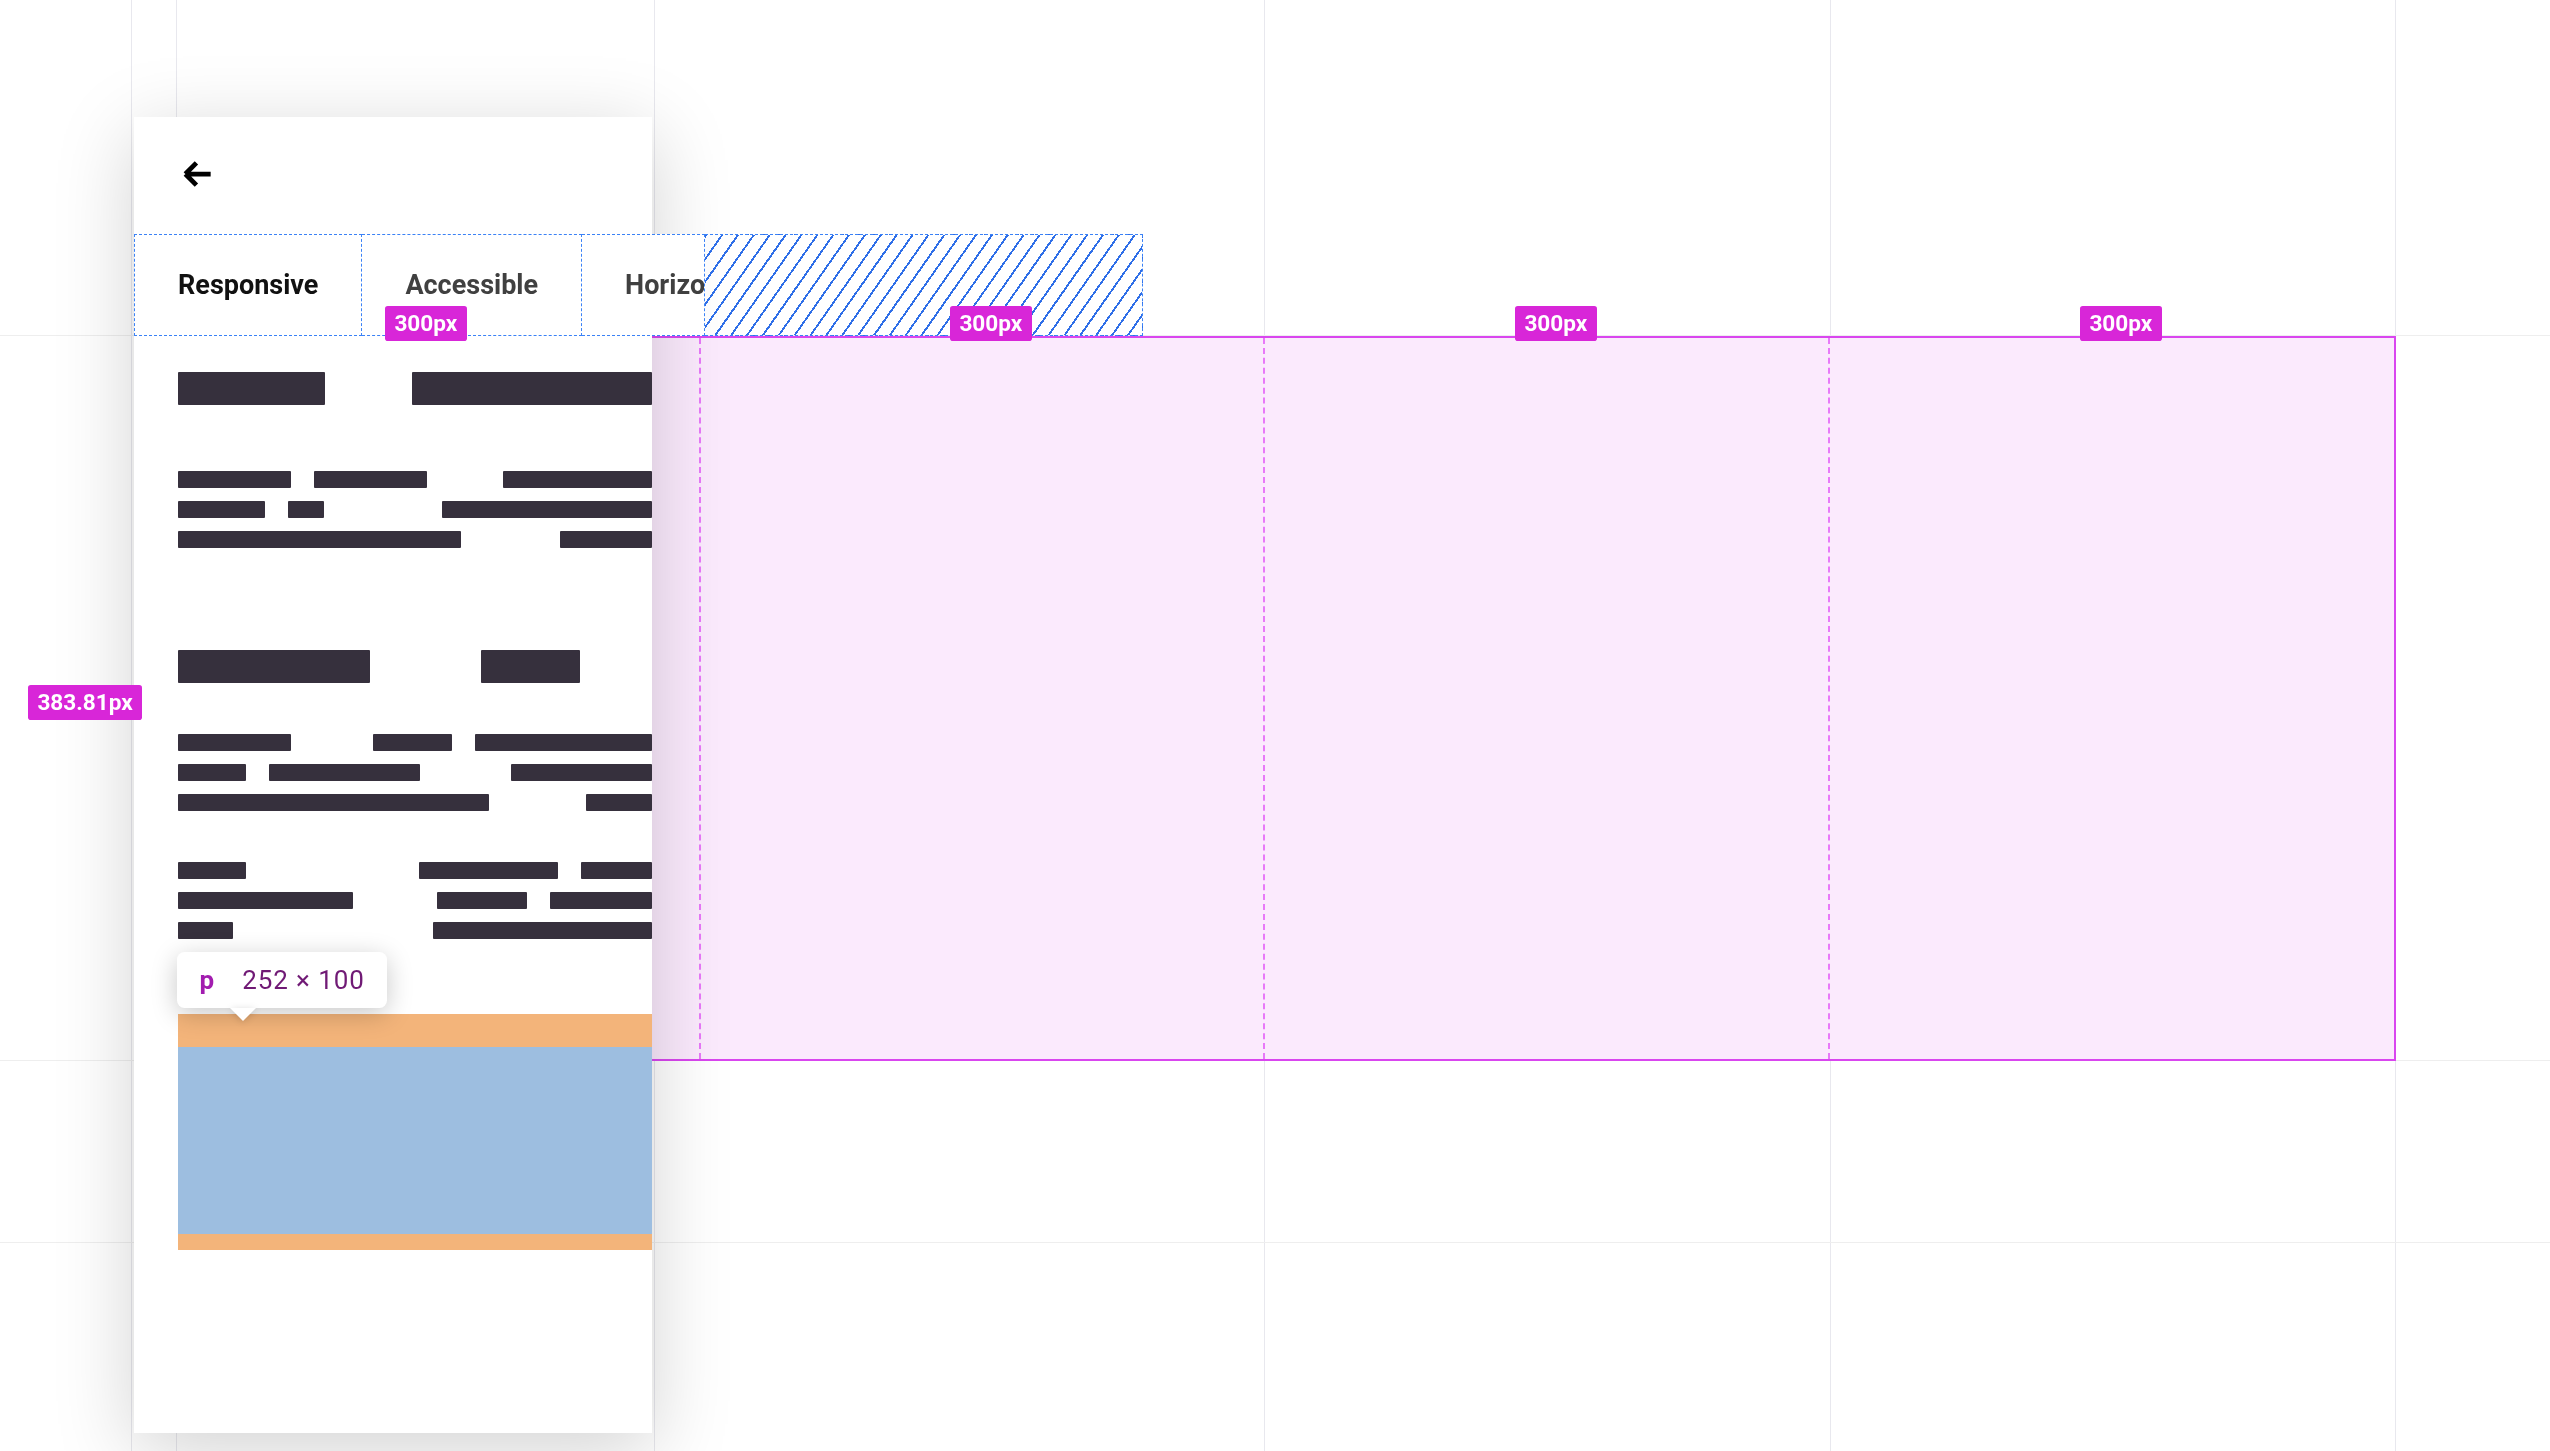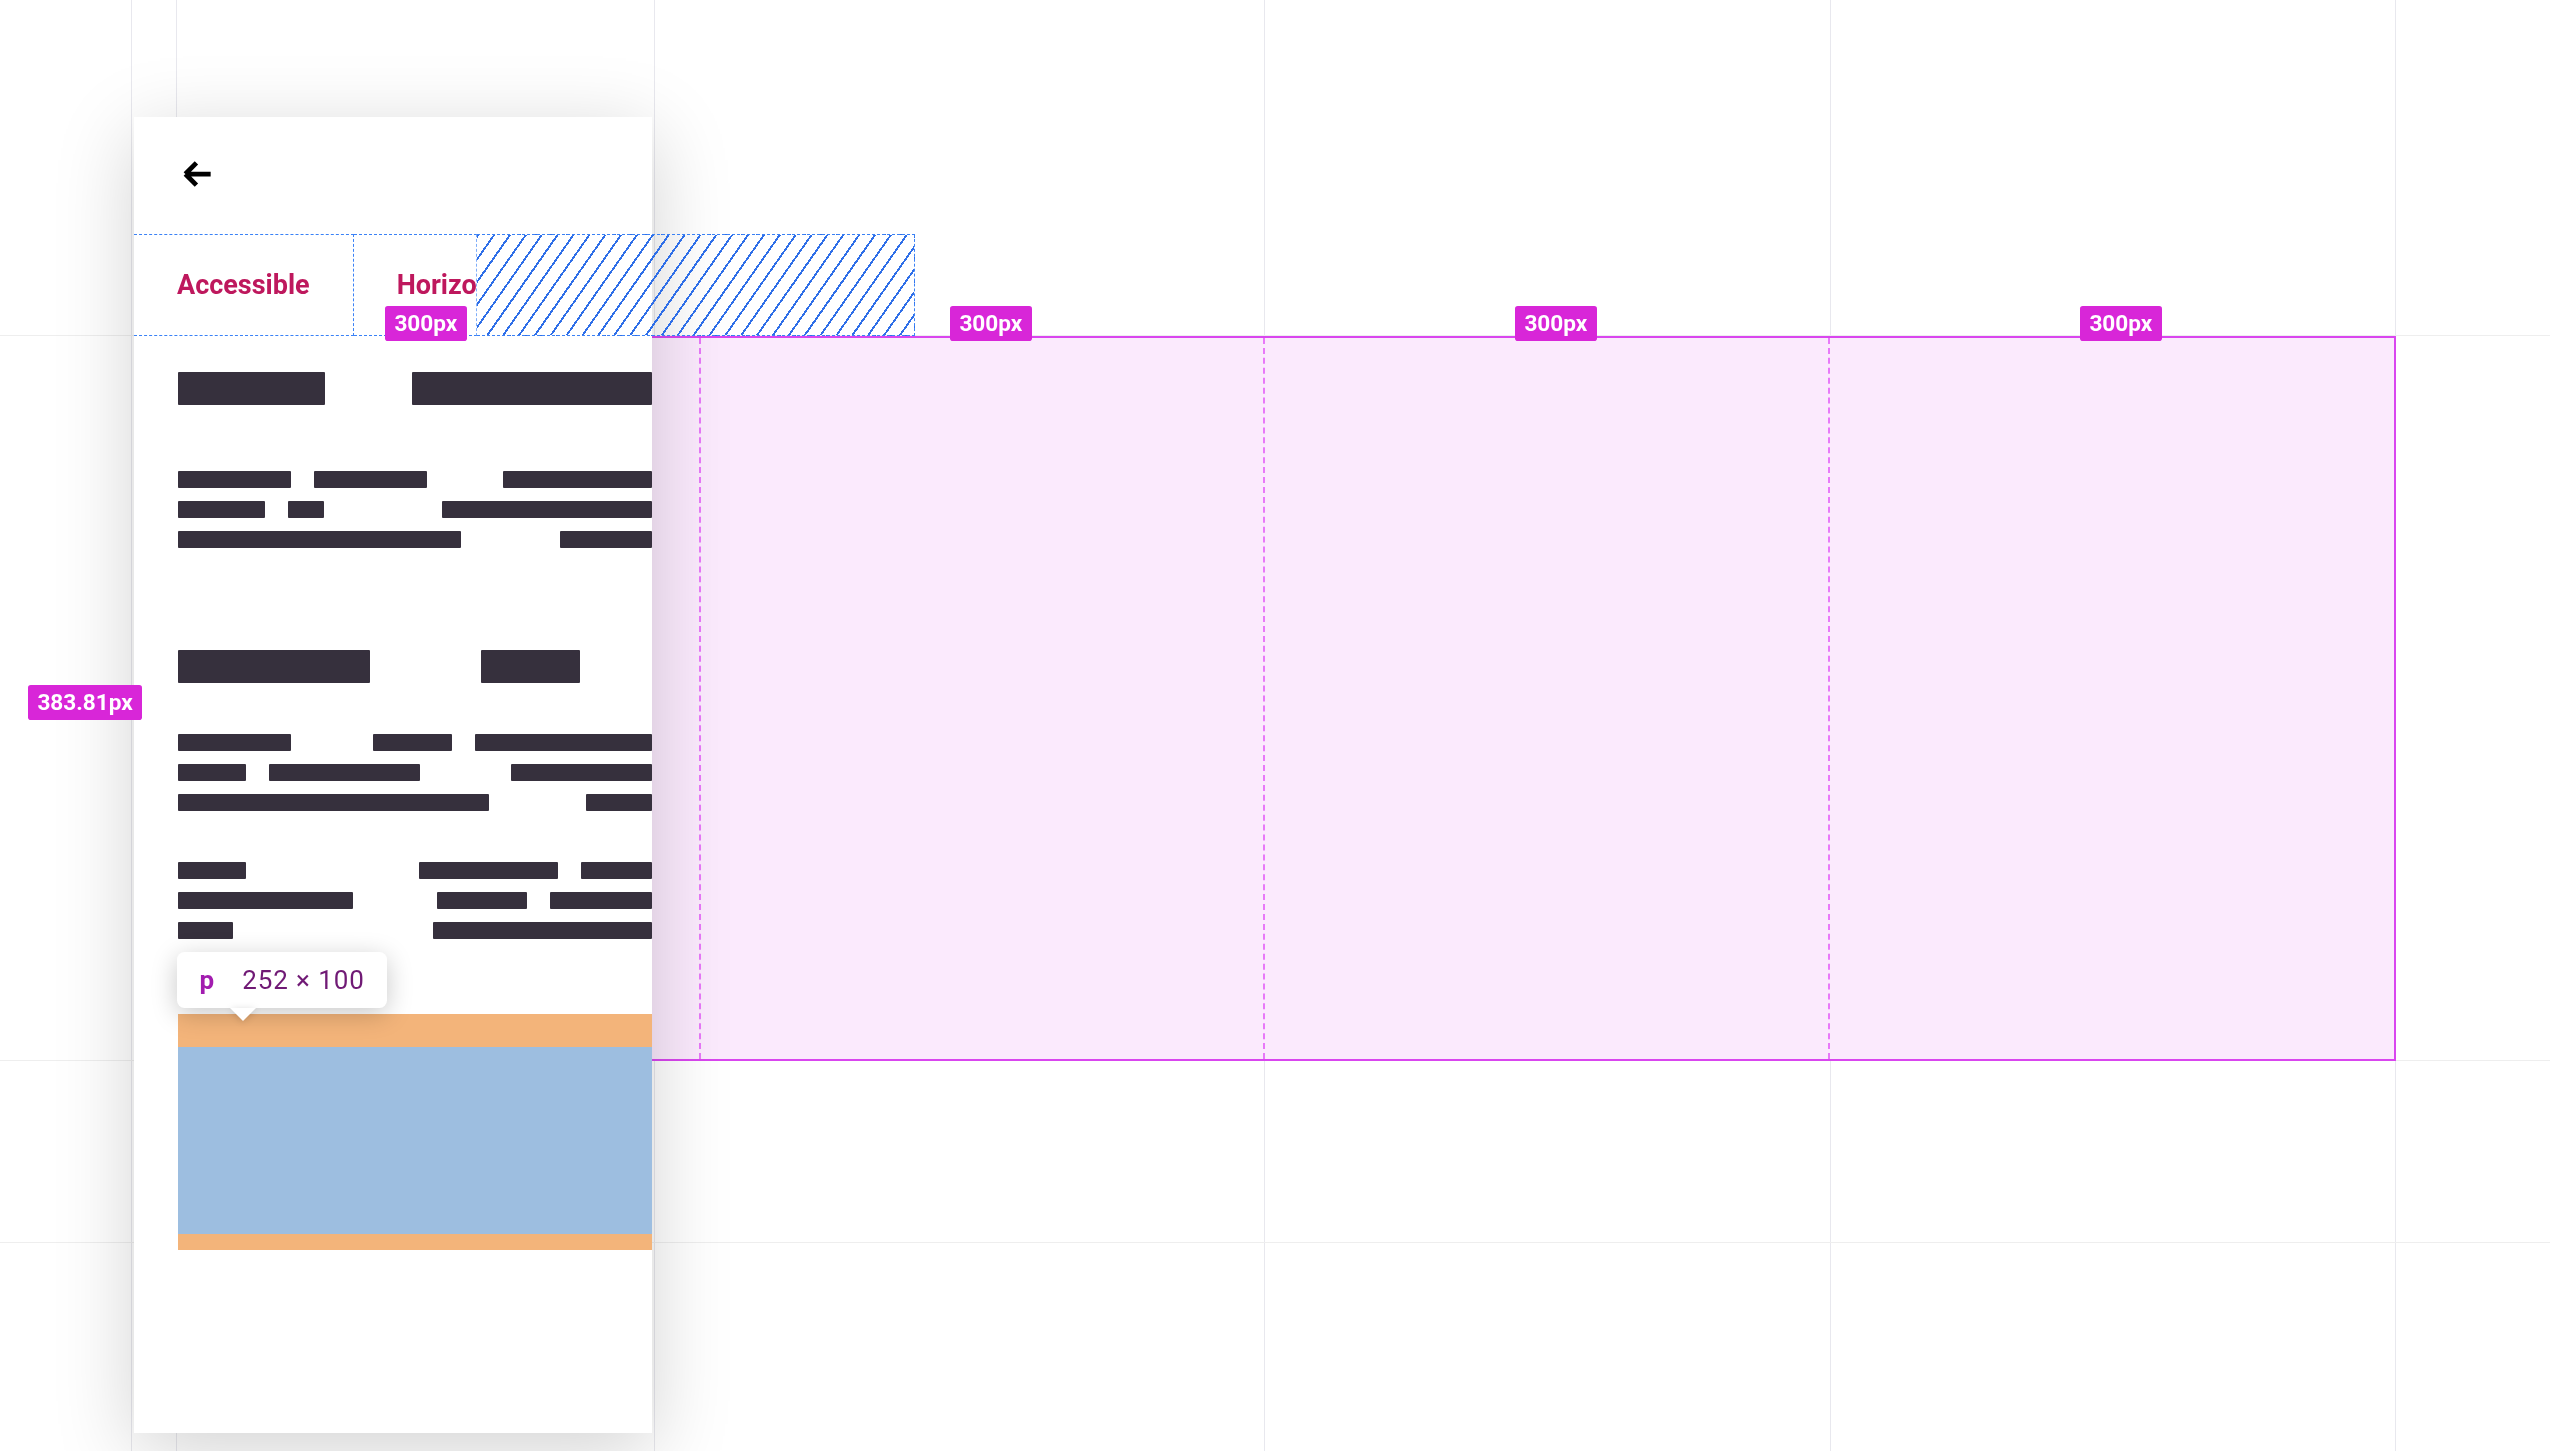--- a/index.html
+++ b/index.html
@@ -24,21 +24,21 @@
   
   .device { position:absolute; left:134px; top:117px; width:518px; height:1316px; background:#fff;
             box-shadow: 0 17px 75px rgba(0,0,0,0.18); }
 
   .device-header { height:117px; display:flex; align-items:center; padding-left:45px; }
   .back-arrow svg { width:38px; height:38px; stroke:#000; stroke-width:3; fill:none; }
 
   
   .tabs { position:absolute; left:134px; top:234px; height:102px; display:flex; }
   .tab { display:flex; align-items:center; justify-content:center; font-size:27px; font-weight:700;
-         color:#be185d; border:0.9px dashed #3b82f6; border-left:none; padding:0 43px; background:#fff; white-space:nowrap; }
+         color:#404040; border:0.9px dashed #3b82f6; border-left:none; padding:0 43px; background:#fff; white-space:nowrap; }
   .tab.active { color:#111; border-left:0.9px dashed #3b82f6; }
   .tab.overflow {
      width:438px; padding:0;
      background:
        repeating-linear-gradient(125deg, #2f6fe8 0 1.9px, transparent 1.9px 13px);
      border-right:0.9px dashed #3b82f6;
   }
 
   
   .selection { position:absolute; left:134px; top:336px; width:2262px; height:725px;
@@ -109,20 +109,21 @@
     <div class="device-header">
       <span class="back-arrow">
         <svg viewBox="0 0 24 24">
             <path d="M20 12H4M4 12l7-7M4 12l7 7"></path>
           </svg>
       </span>
     </div>
   </div>
 
   <div class="tabs">
+    <div class="tab active">Responsive</div>
     <div class="tab">Accessible</div>
     <div class="tab" style="clip-path:inset(0 0 0 0);width:123px;overflow:hidden;justify-content:flex-start;padding-left:43px;">Horizontal</div>
     <div class="tab overflow"></div>
   </div>
 
   <div class="size-tag t1">300px</div>
   <div class="size-tag t2">300px</div>
   <div class="size-tag t3">300px</div>
   <div class="size-tag t4">300px</div>
 

